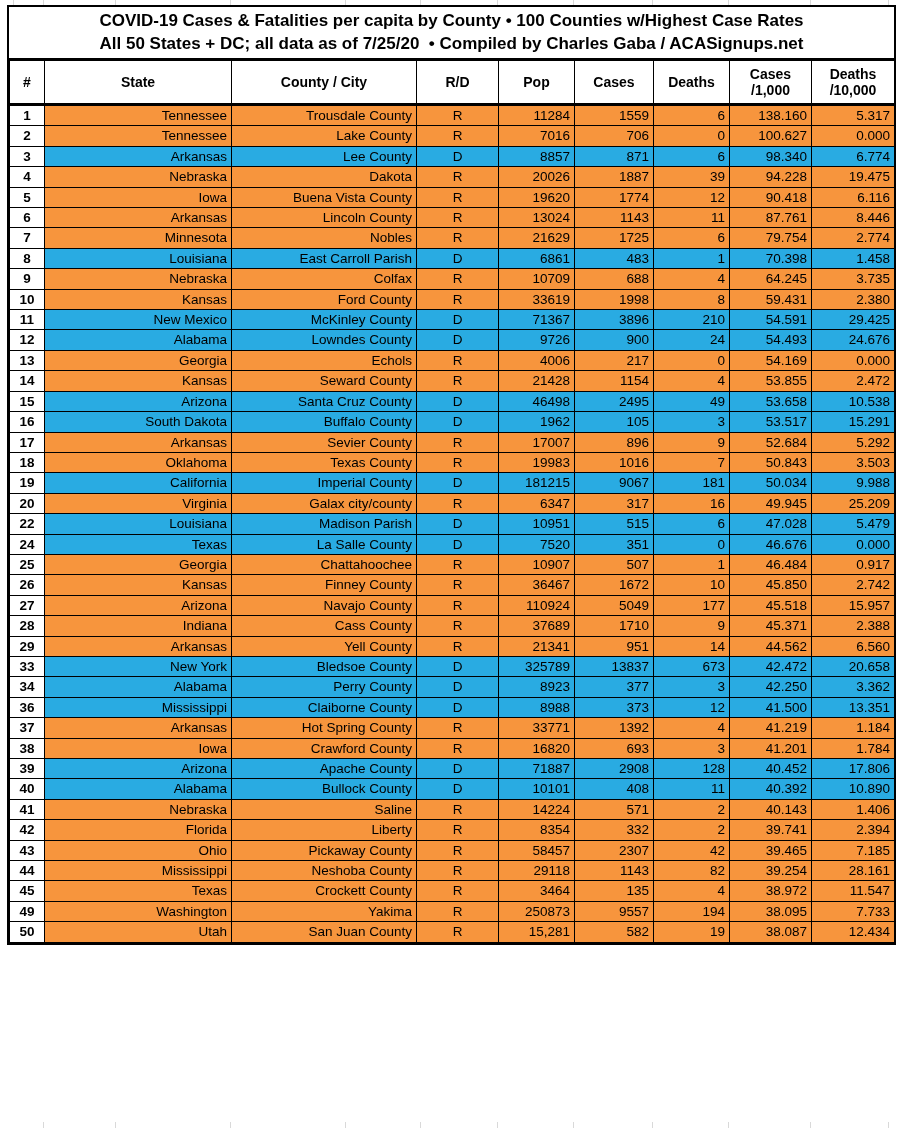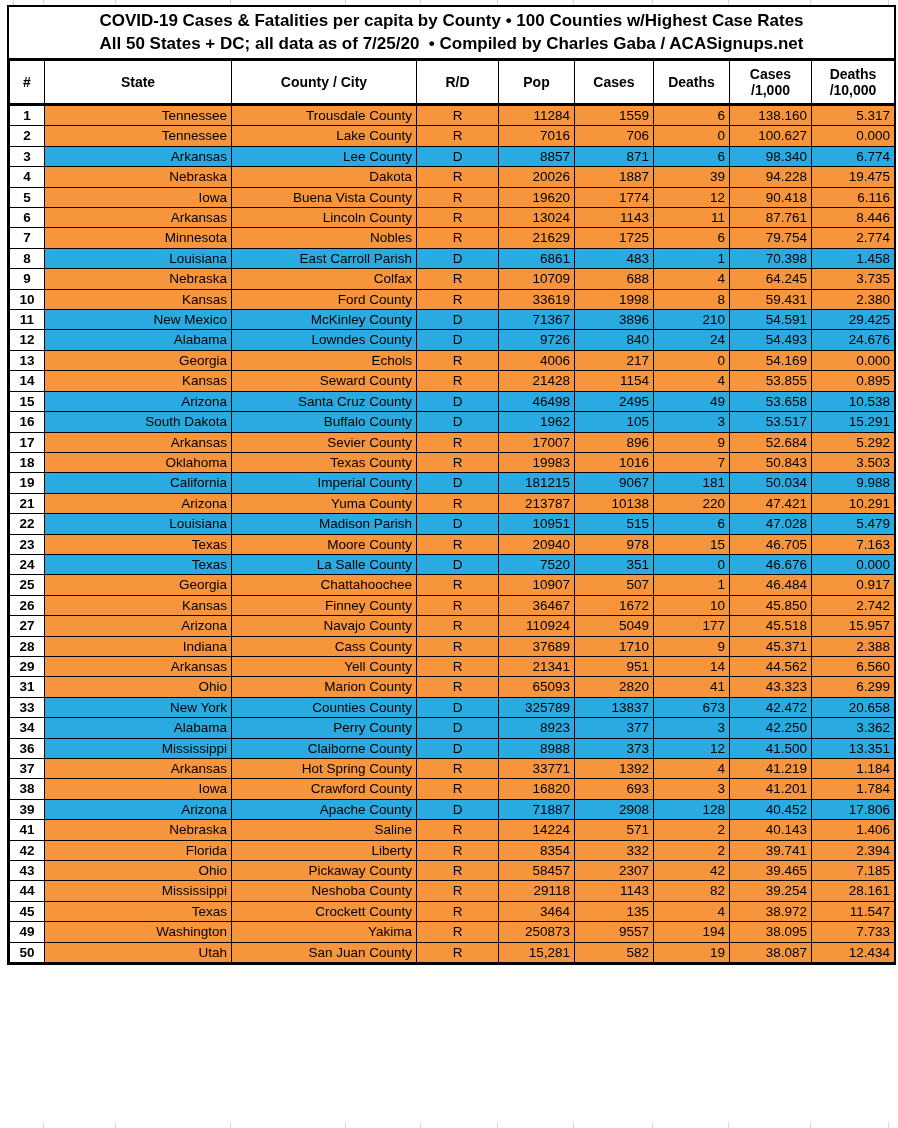--- a/index.html
+++ b/index.html
@@ -246,21 +246,21 @@
             <td class="col-deaths">210</td>
             <td class="col-cases_per_1000">54.591</td>
             <td class="col-deaths_per_10000">29.425</td>
           </tr>
           <tr class="dem">
             <td class="col-rank">12</td>
             <td class="col-state">Alabama</td>
             <td class="col-county">Lowndes County</td>
             <td class="col-party">D</td>
             <td class="col-pop">9726</td>
-            <td class="col-cases">840</td>
+            <td class="col-cases">900</td>
             <td class="col-deaths">24</td>
             <td class="col-cases_per_1000">54.493</td>
             <td class="col-deaths_per_10000">24.676</td>
           </tr>
           <tr class="rep">
             <td class="col-rank">13</td>
             <td class="col-state">Georgia</td>
             <td class="col-county">Echols</td>
             <td class="col-party">R</td>
             <td class="col-pop">4006</td>
@@ -271,21 +271,21 @@
           </tr>
           <tr class="rep">
             <td class="col-rank">14</td>
             <td class="col-state">Kansas</td>
             <td class="col-county">Seward County</td>
             <td class="col-party">R</td>
             <td class="col-pop">21428</td>
             <td class="col-cases">1154</td>
             <td class="col-deaths">4</td>
             <td class="col-cases_per_1000">53.855</td>
-            <td class="col-deaths_per_10000">0.895</td>
+            <td class="col-deaths_per_10000">2.472</td>
           </tr>
           <tr class="dem">
             <td class="col-rank">15</td>
             <td class="col-state">Arizona</td>
             <td class="col-county">Santa Cruz County</td>
             <td class="col-party">D</td>
             <td class="col-pop">46498</td>
             <td class="col-cases">2495</td>
             <td class="col-deaths">49</td>
             <td class="col-cases_per_1000">53.658</td>
@@ -329,52 +329,41 @@
             <td class="col-state">California</td>
             <td class="col-county">Imperial County</td>
             <td class="col-party">D</td>
             <td class="col-pop">181215</td>
             <td class="col-cases">9067</td>
             <td class="col-deaths">181</td>
             <td class="col-cases_per_1000">50.034</td>
             <td class="col-deaths_per_10000">9.988</td>
           </tr>
           <tr class="rep">
-            <td class="col-rank">21</td>
-            <td class="col-state">Arizona</td>
-            <td class="col-county">Yuma County</td>
-            <td class="col-party">R</td>
-            <td class="col-pop">213787</td>
-            <td class="col-cases">10138</td>
-            <td class="col-deaths">220</td>
-            <td class="col-cases_per_1000">47.421</td>
-            <td class="col-deaths_per_10000">10.291</td>
+            <td class="col-rank">20</td>
+            <td class="col-state">Virginia</td>
+            <td class="col-county">Galax city/county</td>
+            <td class="col-party">R</td>
+            <td class="col-pop">6347</td>
+            <td class="col-cases">317</td>
+            <td class="col-deaths">16</td>
+            <td class="col-cases_per_1000">49.945</td>
+            <td class="col-deaths_per_10000">25.209</td>
           </tr>
           <tr class="dem">
             <td class="col-rank">22</td>
             <td class="col-state">Louisiana</td>
             <td class="col-county">Madison Parish</td>
             <td class="col-party">D</td>
             <td class="col-pop">10951</td>
             <td class="col-cases">515</td>
             <td class="col-deaths">6</td>
             <td class="col-cases_per_1000">47.028</td>
             <td class="col-deaths_per_10000">5.479</td>
           </tr>
-          <tr class="rep">
-            <td class="col-rank">23</td>
-            <td class="col-state">Texas</td>
-            <td class="col-county">Moore County</td>
-            <td class="col-party">R</td>
-            <td class="col-pop">20940</td>
-            <td class="col-cases">978</td>
-            <td class="col-deaths">15</td>
-            <td class="col-cases_per_1000">46.705</td>
-            <td class="col-deaths_per_10000">7.163</td>
-          </tr>
           <tr class="dem">
             <td class="col-rank">24</td>
             <td class="col-state">Texas</td>
             <td class="col-county">La Salle County</td>
             <td class="col-party">D</td>
             <td class="col-pop">7520</td>
             <td class="col-cases">351</td>
             <td class="col-deaths">0</td>
             <td class="col-cases_per_1000">46.676</td>
             <td class="col-deaths_per_10000">0.000</td>
@@ -427,35 +416,24 @@
             <td class="col-rank">29</td>
             <td class="col-state">Arkansas</td>
             <td class="col-county">Yell County</td>
             <td class="col-party">R</td>
             <td class="col-pop">21341</td>
             <td class="col-cases">951</td>
             <td class="col-deaths">14</td>
             <td class="col-cases_per_1000">44.562</td>
             <td class="col-deaths_per_10000">6.560</td>
           </tr>
-          <tr class="rep">
-            <td class="col-rank">31</td>
-            <td class="col-state">Ohio</td>
-            <td class="col-county">Marion County</td>
-            <td class="col-party">R</td>
-            <td class="col-pop">65093</td>
-            <td class="col-cases">2820</td>
-            <td class="col-deaths">41</td>
-            <td class="col-cases_per_1000">43.323</td>
-            <td class="col-deaths_per_10000">6.299</td>
-          </tr>
           <tr class="dem">
             <td class="col-rank">33</td>
             <td class="col-state">New York</td>
-            <td class="col-county">Counties County</td>
+            <td class="col-county">Bledsoe County</td>
             <td class="col-party">D</td>
             <td class="col-pop">325789</td>
             <td class="col-cases">13837</td>
             <td class="col-deaths">673</td>
             <td class="col-cases_per_1000">42.472</td>
             <td class="col-deaths_per_10000">20.658</td>
           </tr>
           <tr class="dem">
             <td class="col-rank">34</td>
             <td class="col-state">Alabama</td>
@@ -504,20 +482,31 @@
             <td class="col-rank">39</td>
             <td class="col-state">Arizona</td>
             <td class="col-county">Apache County</td>
             <td class="col-party">D</td>
             <td class="col-pop">71887</td>
             <td class="col-cases">2908</td>
             <td class="col-deaths">128</td>
             <td class="col-cases_per_1000">40.452</td>
             <td class="col-deaths_per_10000">17.806</td>
           </tr>
+          <tr class="dem">
+            <td class="col-rank">40</td>
+            <td class="col-state">Alabama</td>
+            <td class="col-county">Bullock County</td>
+            <td class="col-party">D</td>
+            <td class="col-pop">10101</td>
+            <td class="col-cases">408</td>
+            <td class="col-deaths">11</td>
+            <td class="col-cases_per_1000">40.392</td>
+            <td class="col-deaths_per_10000">10.890</td>
+          </tr>
           <tr class="rep">
             <td class="col-rank">41</td>
             <td class="col-state">Nebraska</td>
             <td class="col-county">Saline</td>
             <td class="col-party">R</td>
             <td class="col-pop">14224</td>
             <td class="col-cases">571</td>
             <td class="col-deaths">2</td>
             <td class="col-cases_per_1000">40.143</td>
             <td class="col-deaths_per_10000">1.406</td>

